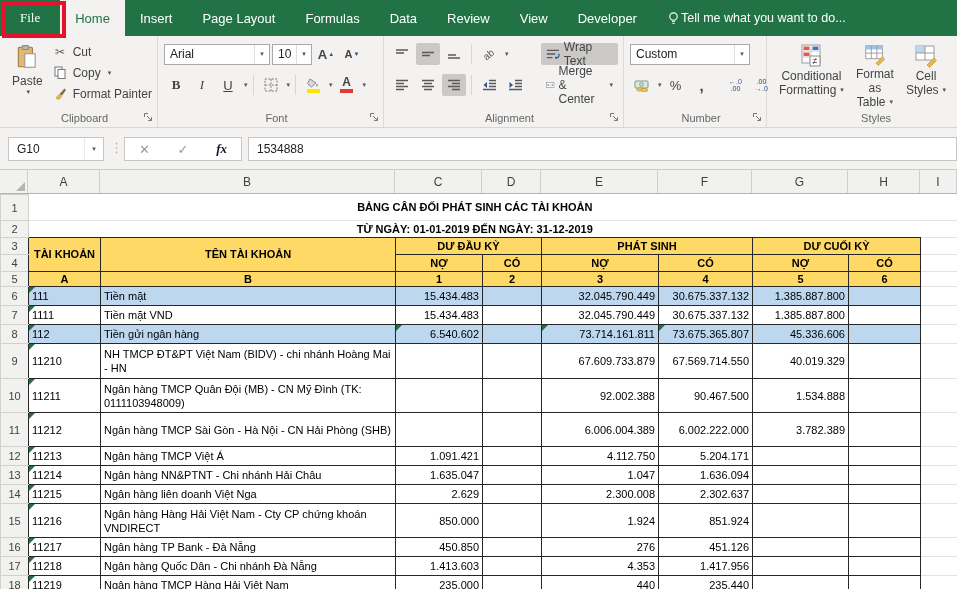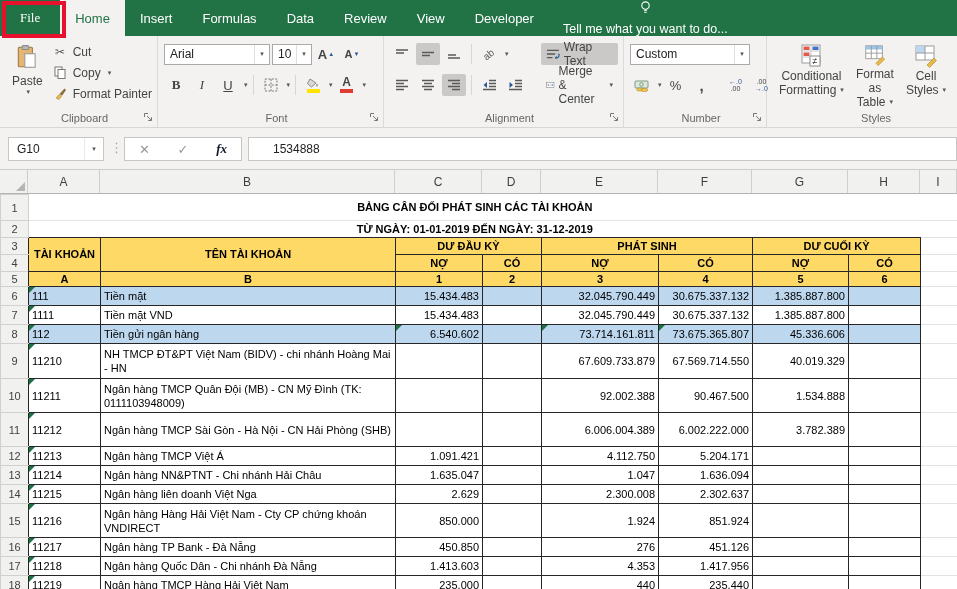--- a/index.html
+++ b/index.html
@@ -7,21 +7,21 @@
        font-family:"Liberation Sans",sans-serif;-webkit-font-smoothing:antialiased;}
   #app{position:relative;width:957px;height:589px;overflow:hidden;}
 
   
   .tabbar{position:absolute;top:0;left:0;right:0;height:36px;background:var(--green,#217346);
           display:flex;align-items:stretch;}
   .tabs{display:flex;align-items:stretch;}
   .tab{display:flex;align-items:center;padding:0 15px;color:#fff;font-size:13px;cursor:default;white-space:nowrap;}
   .tab.file{padding:0 20px;font-family:Liberation Serif, serif;}
   .tab.active{background:#f3f2f1;color:#217346;}
-  .tellme{display:flex;align-items:center;gap:7px;color:#fff;font-size:12.5px;margin-left:14px;flex-direction:column;}
+  .tellme{display:flex;align-items:center;color:#fff;font-size:12.5px;margin-left:14px;}
   .file-box{position:absolute;top:1px;left:2px;width:56px;height:29px;border:4px solid var(--red,#E8112D);z-index:40;pointer-events:none;}
 
   
   .ribbon{position:absolute;top:36px;left:0;right:0;height:92px;background:#f3f2f1;
           border-bottom:1px solid #d8d6d4;display:flex;box-sizing:border-box;}
   .rgroup{position:relative;box-sizing:border-box;border-right:1px solid #dddbd9;padding:5px 5px 20px 6px;flex-shrink:0;}
   .glabel{position:absolute;bottom:3px;left:0;right:16px;text-align:center;font-size:11px;color:#666;margin-left:28px;}
   .launcher{position:absolute;right:3px;bottom:4px;width:11px;height:11px;}
   .rrow{height:26px;display:flex;align-items:center;gap:2px;}
   .rrow + .rrow{margin-top:5px;}
@@ -71,21 +71,21 @@
            box-sizing:border-box;display:flex;align-items:center;font-size:12px;color:#222;}
   .namebox .nval{flex:1;padding-left:8px;}
   .namebox .cdd{width:18px;align-self:stretch;display:flex;align-items:center;justify-content:center;font-size:7px;color:#555;border-left:1px solid #eceae8;}
   .fdots{position:absolute;left:110px;top:12px;color:#aaa;font-size:13px;}
   .fbtns{position:absolute;left:124px;top:9px;width:118px;height:24px;background:#fff;border:1px solid #c8c6c4;
          box-sizing:border-box;display:flex;align-items:center;justify-content:space-around;}
   .fx-cancel{color:#9a9a9a;font-size:13px;}
   .fx-enter{color:#9a9a9a;font-size:13px;}
   .fx-fx{font-family:"Liberation Serif",serif;font-style:italic;font-weight:bold;color:#0f172a;font-size:13px;}
   .ffield{position:absolute;left:248px;top:9px;right:0;height:24px;background:#fff;border:1px solid #c8c6c4;
-          box-sizing:border-box;display:flex;align-items:center;padding-left:24px;font-size:12px;color:#222;}
+          box-sizing:border-box;display:flex;align-items:center;padding-left:8px;font-size:12px;color:#222;}
 
   
   .sheet{position:absolute;top:170px;left:0;width:957px;height:419px;background:#fff;overflow:hidden;}
   .colhdrs{display:flex;height:24px;background:#f1f1f0;border-bottom:1px solid #b5b3b1;box-sizing:border-box;}
   .chcell{display:flex;align-items:center;justify-content:center;font-size:12px;color:#3f3f3f;
           border-right:1px solid #d0cece;box-sizing:border-box;height:100%;overflow:hidden;}
   .corner{position:relative;background:#f1f1f0;}
   .corner-tri{position:absolute;right:2px;bottom:2px;width:0;height:0;
               border-bottom:9px solid #b7b5b3;border-left:9px solid transparent;}
 
@@ -109,20 +109,21 @@
 </style>
 </head>
 <body>
 <div id="app">
 
   <div class="tabbar">
     <div class="tabs">
         <div class="tab file">File</div>
         <div class="tab active">Home</div>
         <div class="tab">Insert</div>
+        <div class="tab">Page Layout</div>
         <div class="tab">Formulas</div>
         <div class="tab">Data</div>
         <div class="tab">Review</div>
         <div class="tab">View</div>
         <div class="tab">Developer</div>
       </div>
     <div class="tellme">
       <svg width="15" height="15" viewBox="0 0 15 15">
         <circle cx="7.5" cy="5.6" r="3.7" fill="none" stroke="#fff" stroke-width="1.1"></circle>
         <path d="M5.9 10.3h3.2M6.3 12.2h2.4" stroke="#fff" stroke-width="1.1" fill="none"></path>

